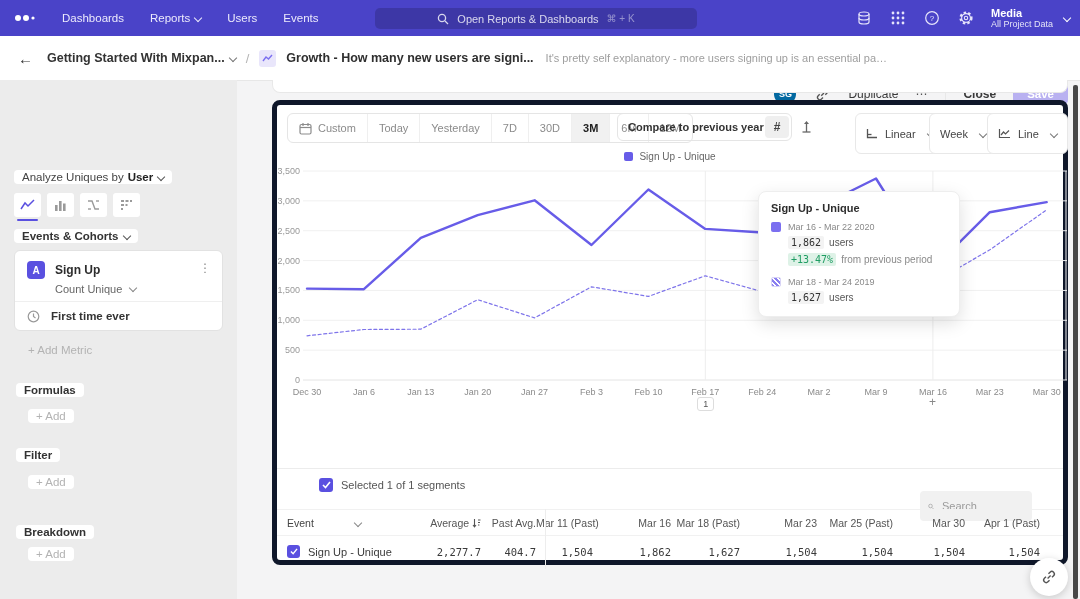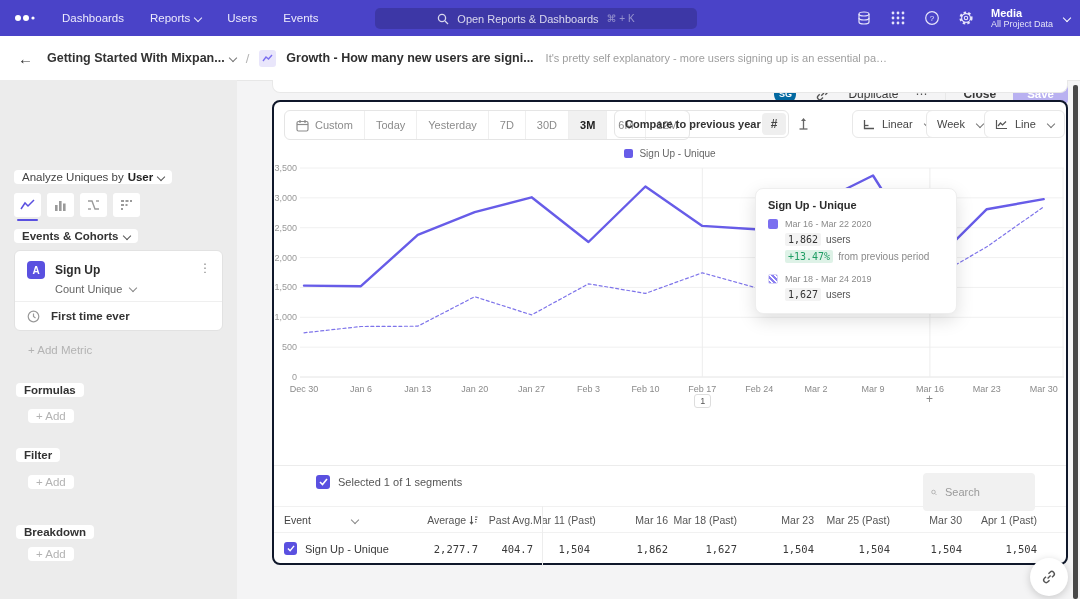--- a/index.html
+++ b/index.html
@@ -47,32 +47,32 @@
   #metric-name{position:absolute;left:40px;top:12px;font-size:12px;font-weight:bold;color:#2d2d2d;}
   #metric-agg{position:absolute;left:40px;top:32px;font-size:11px;color:#666;cursor:pointer;}
   #metric-kebab{position:absolute;right:8px;top:10px;color:#8a8a8a;font-size:12px;cursor:pointer;padding:0 3px;}
   #metric-row2{position:absolute;left:0;bottom:0;right:0;height:28px;border-top:1px solid #efefef;display:flex;align-items:center;cursor:pointer;}
   #clock-icon{margin-left:12px;color:#9a9a9a;display:flex;}
   #first-time-label{margin-left:11px;font-size:11.5px;font-weight:bold;color:#333;}
   .sb-add{font-size:11.5px;color:#b3b3b3;cursor:pointer;}
   .sb-section{font-size:11.5px;font-weight:bold;color:#333;}
   
   #card-fragment{left:272px;top:80px;width:796px;height:13px;background:#fff;border:1px solid #e8e8e8;border-top:none;border-radius:0 0 8px 8px;box-sizing:border-box;}
-  #main-card{left:272px;top:100px;width:796px;height:465px;background:#fff;border:2px solid #0f172a;border-radius:8px;box-sizing:border-box;}
+  #main-card{left:272px;top:100px;width:796px;height:465px;background:#fff;border:5px solid #0f172a;border-radius:8px;box-sizing:border-box;}
   
   #controls{position:absolute;left:10px;top:8px;right:10px;height:28px;}
   #date-range-control{position:absolute;left:0;top:0;height:28px;display:flex;align-items:center;border:1px solid #e5e5e5;border-radius:6px;background:#fff;}
   .seg-item{padding:0 11px;height:100%;display:flex;align-items:center;font-size:11px;color:#8b8b8b;border-right:1px solid #efefef;cursor:pointer;gap:6px;white-space:nowrap;}
   .seg-item:last-child{border-right:none;}
   .seg-item.selected{background:#f1f1f1;color:#222;font-weight:bold;}
   #compare-pill{position:absolute;left:330px;top:0;height:28px;border:1px solid #e5e5e5;border-radius:6px;display:flex;align-items:center;padding:0 10px;gap:7px;font-size:11px;font-weight:bold;color:#333;cursor:pointer;box-sizing:border-box;}
   #compare-pill .x-circle{color:#9a9a9a;font-weight:normal;font-size:12px;}
   #hash-btn{position:absolute;left:478px;top:3px;width:24px;height:22px;background:#efefef;border-radius:4px;display:flex;align-items:center;justify-content:center;font-size:12px;font-weight:bold;color:#444;cursor:pointer;}
   #pin-btn{position:absolute;left:508px;top:3px;width:22px;height:22px;display:flex;align-items:center;justify-content:center;color:#666;cursor:pointer;}
-  .dd-pill{position:absolute;top:0;height:28px;border:1px solid #e8e8e8;border-radius:6px;display:flex;align-items:center;padding:0 10px;font-size:11px;color:#444;gap:7px;cursor:pointer;box-sizing:border-box;background:#fff;}
+  .dd-pill{position:absolute;top:0;height:41px;border:1px solid #e8e8e8;border-radius:6px;display:flex;align-items:center;padding:0 10px;font-size:11px;color:#444;gap:7px;cursor:pointer;box-sizing:border-box;background:#fff;}
   #scale-dd{left:568px;}
   #interval-dd{left:642px;}
   #type-dd{left:700px;}
   
   #legend{position:absolute;left:0;top:46px;width:100%;display:flex;justify-content:center;gap:6px;align-items:center;font-size:10px;color:#666;}
   .legend-swatch{width:9px;height:9px;border-radius:2px;}
   
   #chart-svg{position:absolute;left:0;top:40px;}
   
   #annot-badge{position:absolute;border:1px solid #ddd;background:#fff;border-radius:3px;font-size:9px;color:#555;padding:1px 5px;cursor:pointer;}
@@ -83,21 +83,21 @@
   .tt-row{display:flex;align-items:center;gap:7px;margin-top:6px;font-size:9px;color:#8a8a8a;}
   .tt-swatch{width:10px;height:10px;border-radius:2px;flex:none;}
   .tt-swatch.hatch{background:repeating-linear-gradient(45deg,#8a7ff0 0,#8a7ff0 1.5px,#fff 1.5px,#fff 3.5px);border:1px solid #d8d4f6;box-sizing:border-box;}
   .tt-val{margin:4px 0 0 17px;font-size:10px;color:#555;display:flex;align-items:center;gap:5px;}
   .mono-chip{font-family:"DejaVu Sans Mono",monospace;background:#f3f3f3;border-radius:2px;padding:1px 3px;color:#333;font-size:10px;}
   .mono-chip.green{background:#def2e7;color:#1f9d63;}
   
   #table-section{position:absolute;left:0;top:363px;width:100%;height:100px;border-top:1px solid #ececec;}
   #segments-row{position:absolute;left:10px;top:9px;display:flex;align-items:center;gap:8px;font-size:11px;color:#555;padding-left:32px;}
   .cbx{width:14px;height:14px;background:#5a50e0;border-radius:3px;display:flex;align-items:center;justify-content:center;cursor:pointer;flex:none;}
-  #table-search{position:absolute;right:31px;top:7px;width:112px;height:38px;background:#f1f1f1;border-radius:4px;display:flex;align-items:center;padding:0 8px;gap:6px;box-sizing:border-box;}
+  #table-search{position:absolute;right:31px;top:22px;width:112px;height:30px;background:#f1f1f1;border-radius:4px;display:flex;align-items:center;padding:0 8px;gap:6px;box-sizing:border-box;}
   #table-search input{border:none;background:transparent;outline:none;font-size:11px;color:#444;width:80px;font-family:"Liberation Sans",sans-serif;}
   #table-search input::placeholder{color:#9a9a9a;}
   .tbl-grid{position:absolute;left:0;width:100%;display:grid;grid-template-columns:120px 84px 55px 57px 78px 69px 77px 76px 72px 75px 1fr;align-items:center;box-sizing:border-box;}
   #tbl-header{top:40px;height:26px;border-top:1px solid #f1f1f1;font-size:10.5px;color:#555;}
   #tbl-row{top:66px;height:32px;border-top:1px solid #f1f1f1;font-size:11px;color:#3a3a3a;}
   .tbl-cell-r{text-align:right;font-family:"DejaVu Sans Mono",monospace;font-size:10.5px;white-space:nowrap;}
   .tbl-head-r{text-align:right;white-space:nowrap;font-family:"Liberation Sans",sans-serif;}
   #tbl-event-head{padding-left:10px;display:flex;align-items:center;color:#444;cursor:pointer;gap:36px;}
   #tbl-event-cell{padding-left:10px;display:flex;align-items:center;gap:8px;}
   #tbl-vline{position:absolute;left:268px;top:40px;bottom:0;width:1px;background:#ededed;}

